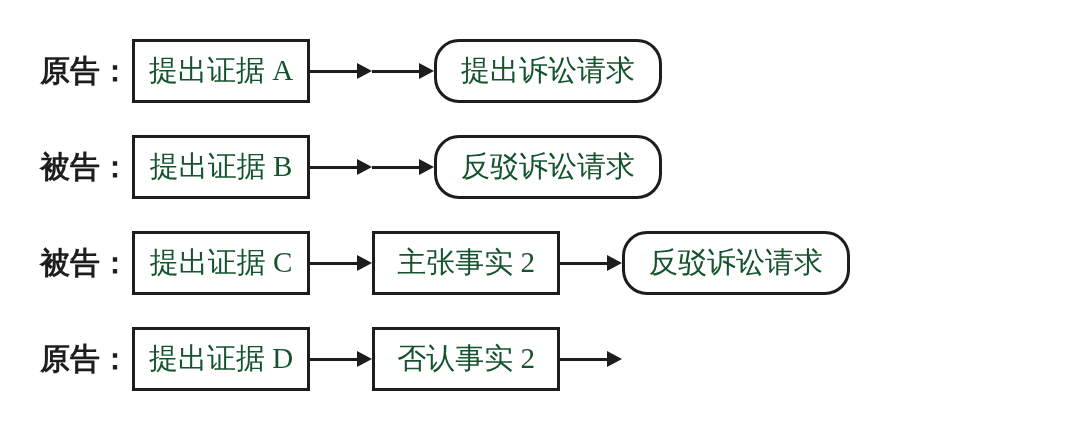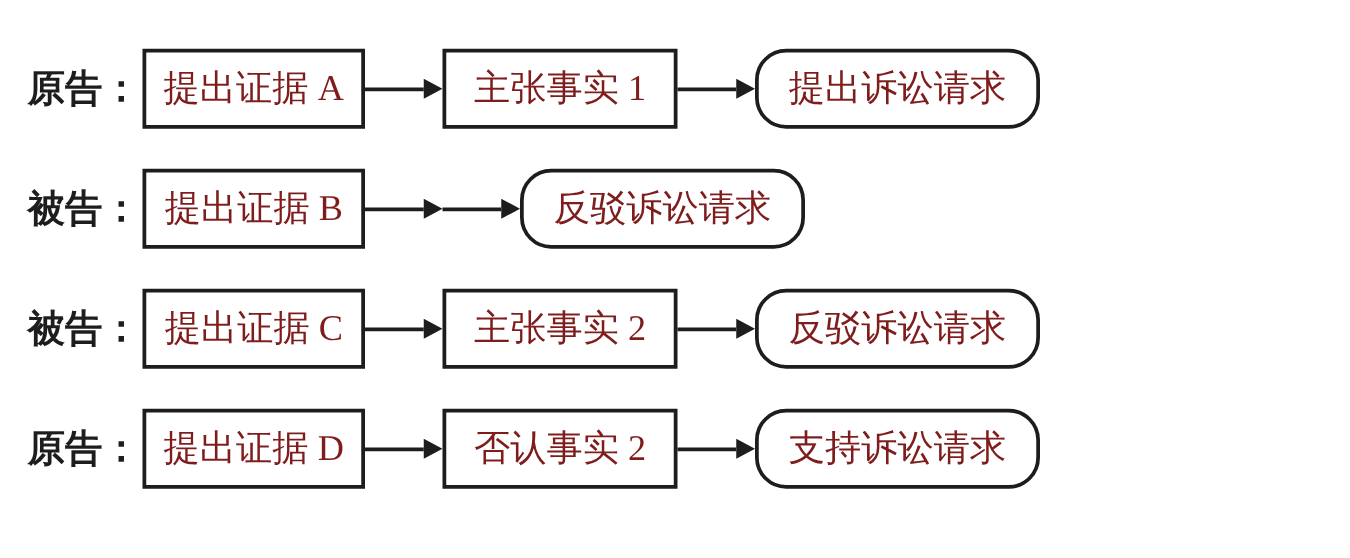--- a/index.html
+++ b/index.html
@@ -19,36 +19,36 @@
     overflow: hidden;
   }
   .row {
     display: flex;
     align-items: center;
     height: 66px;
     margin-bottom: 30px;
   }
   .actor {
     width: 92px;
-    margin-left: 22px;
+    margin-left: 40px;
     font-size: 30px;
     font-weight: bold;
     color: #1d1d1d;
     white-space: nowrap;
     flex: 0 0 auto;
   }
   .box {
     height: 64px;
     border: 3px solid #1d1d1d;
     background: #ffffff;
     display: flex;
     align-items: center;
     justify-content: center;
     font-size: 29px;
-    color: #7f1d1d;
+    color: #14532d;
     white-space: nowrap;
     box-sizing: border-box;
     flex: 0 0 auto;
   }
   .box-evidence { width: 178px; }
   .box-fact     { width: 188px; }
   .box-claim    { width: 228px; border-radius: 25px; }
   .arrow {
     display: flex;
     align-items: center;
@@ -82,23 +82,20 @@
 <div class="canvas">
 
   <div class="row">
     <div class="actor">原告：</div>
     <div class="box box-evidence">
       <span>提出证据 A</span>
     </div>
     <div class="arrow">
       <div class="arrow-line"></div>
       <div class="arrow-head"></div>
-    </div>
-    <div class="box box-fact">
-      <span>主张事实 1</span>
     </div>
     <div class="arrow">
       <div class="arrow-line"></div>
       <div class="arrow-head"></div>
     </div>
     <div class="box box-claim">
       <span>提出诉讼请求</span>
     </div>
     <div class="note"></div>
   </div>
@@ -151,19 +148,16 @@
       <div class="arrow-line"></div>
       <div class="arrow-head"></div>
     </div>
     <div class="box box-fact">
       <span>否认事实 2</span>
     </div>
     <div class="arrow">
       <div class="arrow-line"></div>
       <div class="arrow-head"></div>
     </div>
-    <div class="box box-claim">
-      <span>支持诉讼请求</span>
-    </div>
     <div class="note"></div>
   </div>
 
 </div>
 
 </body></html>

